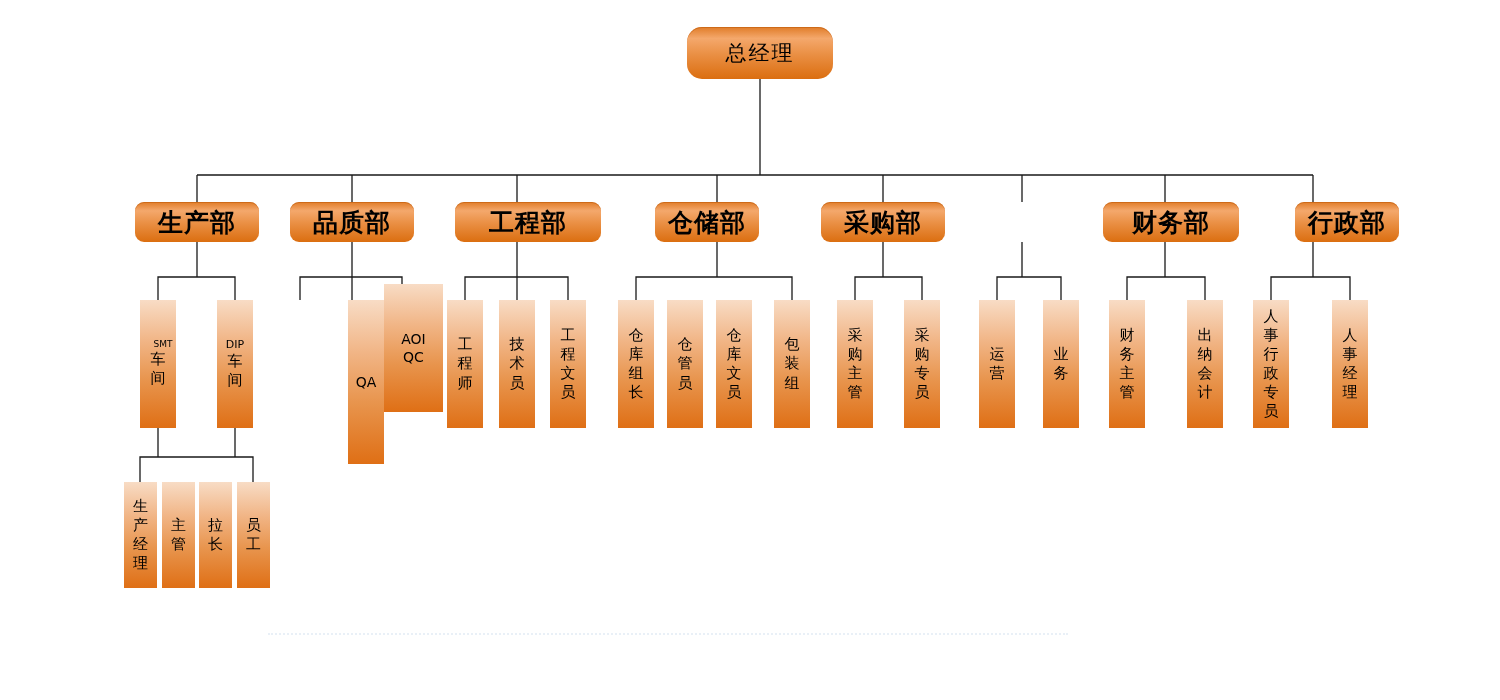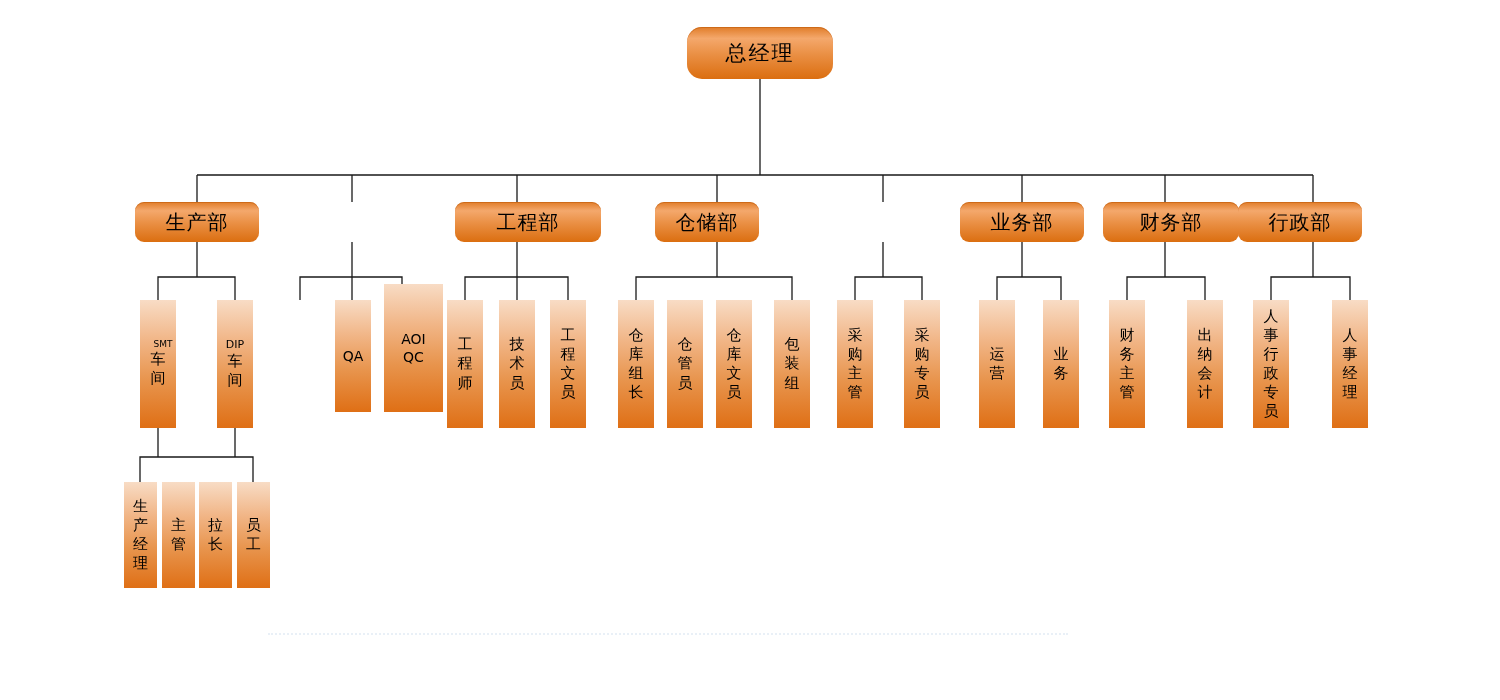--- a/index.html
+++ b/index.html
@@ -13,21 +13,21 @@
     position:absolute; display:flex; align-items:center; justify-content:center;
     box-sizing:border-box;
   }
   
   .h-node {
     background:linear-gradient(180deg,#e07c28 0%,#f4a86c 22%,#ea9045 52%,#db6e10 100%);
     border-radius:9px;
     box-shadow:inset 0 1px 0 rgba(190,90,10,.55);
   }
   .root { border-radius:15px; font-size:21px; letter-spacing:2px; }
-  .dept { font-size:20px; letter-spacing:1px; }
+  .dept { font-size:25px; letter-spacing:1px;font-weight:bold; }
 
   
   .v-node {
     background:linear-gradient(180deg,#f8dcc5 0%,#f1b586 32%,#e8954e 62%,#df6f15 100%);
     flex-direction:column; font-size:15px;
   }
   .v-label { white-space:pre-line; text-align:center; line-height:1.27; }
   .latin .v-label { font-size:14px; line-height:1.3; }
   .lat-sm { font-size:9px; line-height:1.1;margin-left:10px; }
   .lat { font-size:11px; line-height:1.2; }
@@ -60,48 +60,51 @@
     "></path>
   </svg>
 
   <div class="node h-node root" style="left:687px;top:27px;width:146px;height:52px">
     <span>总经理</span>
   </div>
 
   <div class="node h-node dept" style="left:135px;top:202px;width:124px;height:40px">
     <span>生产部</span>
   </div>
+  <div class="node h-node dept" style="left:290px;top:202px;width:124px;height:40px">
+    <span>品质部</span>
+  </div>
   <div class="node h-node dept" style="left:455px;top:202px;width:146px;height:40px">
     <span>工程部</span>
   </div>
   <div class="node h-node dept" style="left:655px;top:202px;width:104px;height:40px">
     <span>仓储部</span>
   </div>
-  <div class="node h-node dept" style="left:960px;top:202px;width:124px;height:40px">
-    <span>业务部</span>
+  <div class="node h-node dept" style="left:821px;top:202px;width:124px;height:40px">
+    <span>采购部</span>
   </div>
   <div class="node h-node dept" style="left:1103px;top:202px;width:136px;height:40px">
     <span>财务部</span>
   </div>
-  <div class="node h-node dept" style="left:1238px;top:202px;width:124px;height:40px">
+  <div class="node h-node dept" style="left:1295px;top:202px;width:104px;height:40px">
     <span>行政部</span>
   </div>
 
   <div class="node v-node" style="left:140px;top:300px;width:36px;height:128px">
     <span class="lat-sm">SMT</span>
     <span class="v-label">车
 间</span>
   </div>
   <div class="node v-node" style="left:217px;top:300px;width:36px;height:128px">
     <span class="lat">DIP</span>
     <span class="v-label">车
 间</span>
   </div>
 
-  <div class="node v-node latin" style="left:335px;top:300px;width:36px;height:112px">
+  <div class="node v-node latin" style="left:348px;top:300px;width:36px;height:164px">
     <span class="v-label">QA</span>
   </div>
   <div class="node v-node latin" style="left:384px;top:284px;width:59px;height:128px">
     <span class="v-label">AOI
 QC</span>
   </div>
 
   <div class="node v-node" style="left:447px;top:300px;width:36px;height:128px">
     <span class="v-label">工
 程

